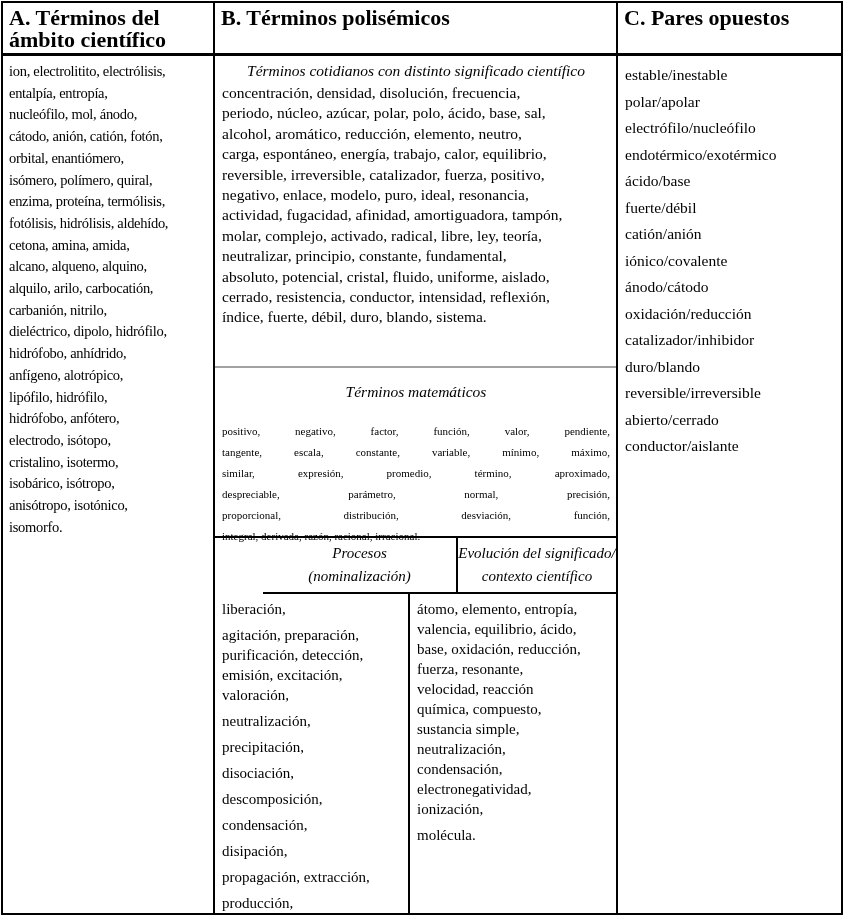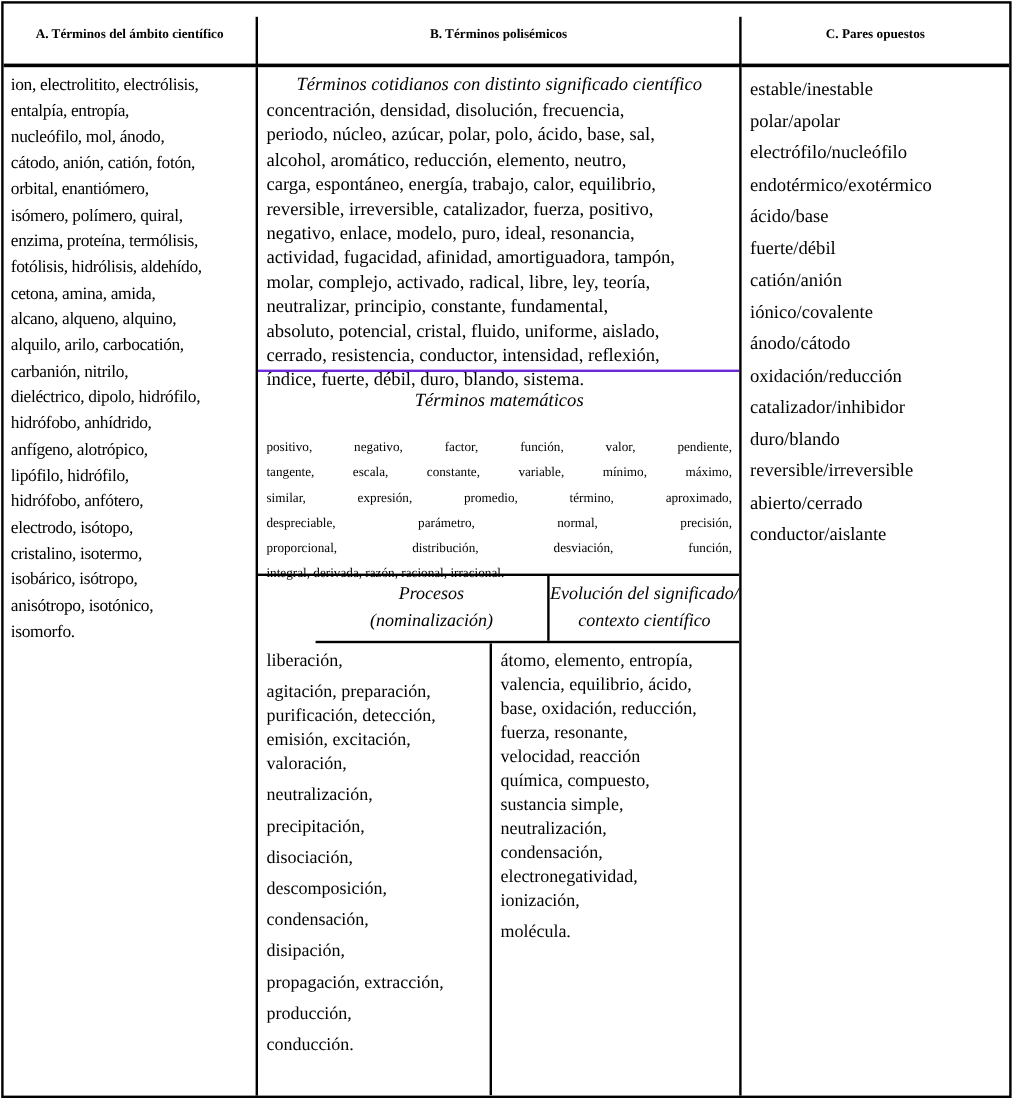--- a/index.html
+++ b/index.html
@@ -16,38 +16,36 @@
     width: 842px; height: 914px;
     border: 2px solid #000;
     display: grid;
     grid-template-columns: 212px 403px 1fr;
     grid-template-rows: 53px 1fr;
     background: #fff;
   }
   .cell { overflow: hidden; }
   .head {
     border-bottom: 3px solid #000;
-    text-align: center;
     font-weight: bold;
-    font-size: 11px;
+    font-size: 22px;
     line-height: 22px;
     padding: 4px 6px 0 6px;
-    margin-top: 11px;
   }
   .colA { border-right: 2px solid #000; }
   .colB { border-right: 2px solid #000; }
 
   
   .bodyA { padding: 5px 5px 0 6px; font-size: 14.5px; line-height: 21.7px; letter-spacing: -0.3px; }
   .bodyA .tline { white-space: nowrap; }
 
   
   .bodyB { display: flex; flex-direction: column; }
   .sec { width: 100%; }
-  .sec-cotidianos { height: 254px; border-bottom: 2px solid #6d28d9; padding: 5px 6px 0 7px; }
+  .sec-cotidianos { height: 312px; border-bottom: 2px solid #a3a3a3; padding: 5px 6px 0 7px; }
   .sec-matematicos { height: 170px; border-bottom: 2px solid #000; padding: 14px 6px 0 7px; }
   .sectitle {
     font-style: italic; text-align: center;
     font-size: 15.5px; line-height: 20px; margin-bottom: 2px;
   }
   .sec-matematicos .sectitle { margin-bottom: 19px; }
   .sec-cotidianos .secbody { font-size: 15.5px; line-height: 20.4px; }
   .sec-matematicos .secbody { font-size: 11px; line-height: 21px; }
   .justify .tline { text-align: justify; text-align-last: justify; }
   .justify .tline:last-child { text-align-last: left; }

